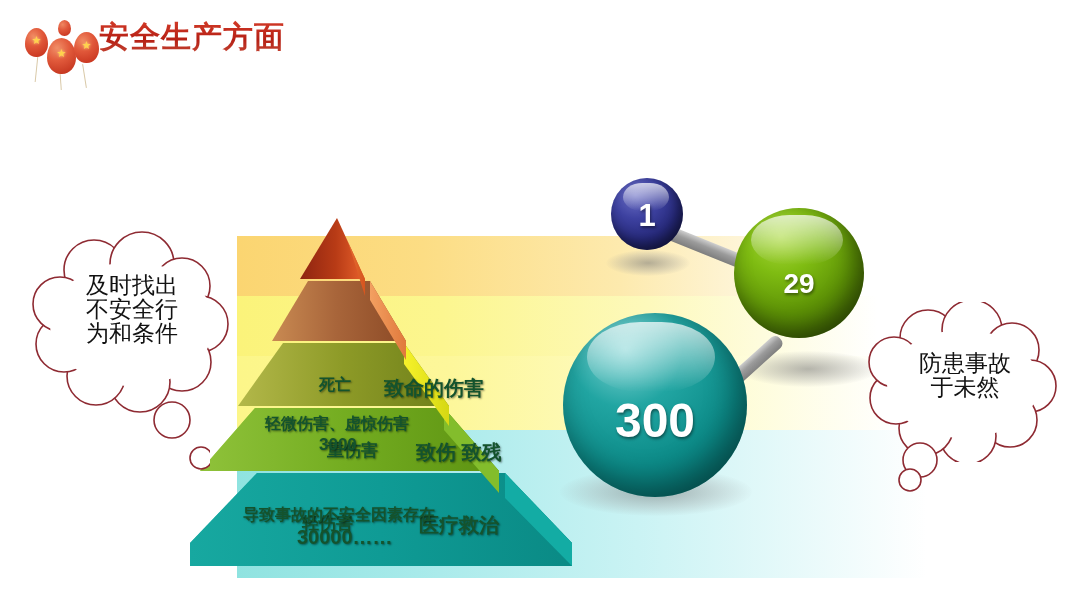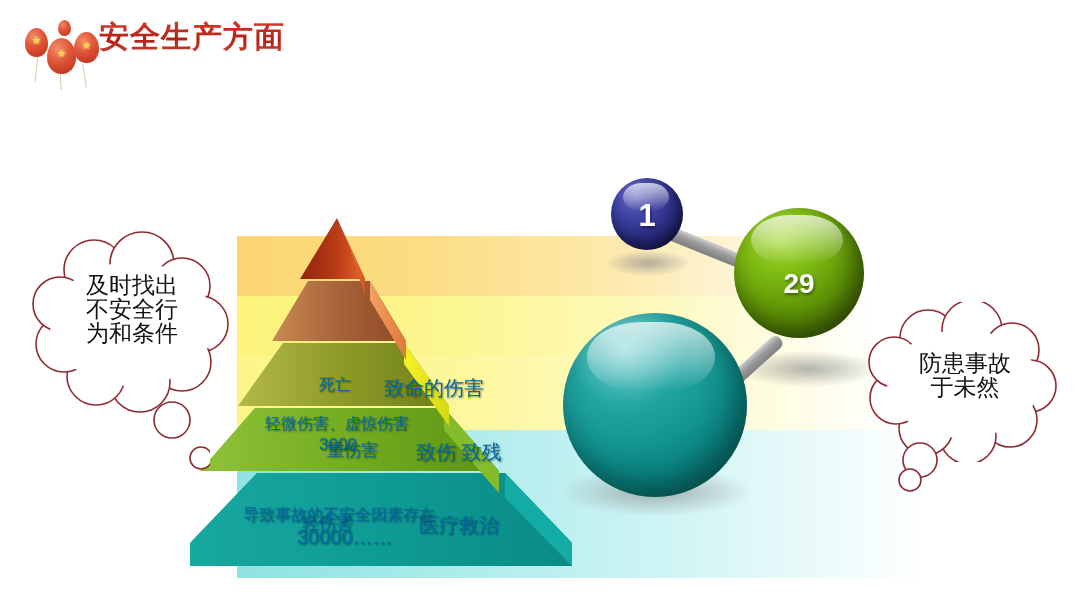--- a/index.html
+++ b/index.html
@@ -43,21 +43,21 @@
   .band.b2{top:68px;width:620px;
     background:linear-gradient(90deg,#fbd571 0%,#fcdd84 30%,#fdeaae 62%,#ffffff 100%);}
   .band.b3{top:128px;width:640px;
     background:linear-gradient(90deg,#fbf37a 0%,#fcf68f 32%,#fdf9bb 64%,#ffffff 100%);}
   .band.b4{top:188px;width:660px;height:74px;
     background:linear-gradient(90deg,#fcf689 0%,#fdf79a 32%,#fefbc4 64%,#ffffff 100%);}
   .band.b5{top:262px;width:690px;height:148px;
     background:linear-gradient(90deg,#8fe3e0 0%,#a7eaea 26%,#caf3f4 58%,#ffffff 100%);}
   .pyr-svg{position:absolute;left:0;top:0;}
 
-  .pyr-label{position:absolute;color:#0369a1;font-weight:400;
+  .pyr-label{position:absolute;color:#14532d;font-weight:700;
     font-family:"Liberation Sans","DejaVu Sans",sans-serif;
     text-shadow:1px 1px 2px rgba(0,0,0,.45);white-space:nowrap;}
   .pl-left{font-size:17px;}
   .pl-right{font-size:20px;}
 
   
   .sphere{position:absolute;border-radius:50%;}
   .sphere .num{position:absolute;width:100%;text-align:center;
     color:#ffffff;font-weight:700;
     font-family:"Liberation Sans","DejaVu Sans",sans-serif;
@@ -235,20 +235,21 @@
          background:radial-gradient(circle at 36% 22%,#a9d93b 0%,#7fbc12 28%,#5e9306 58%,#3e6504 100%);
          box-shadow:inset -7px -10px 22px rgba(0,0,0,.45);">
       <div class="gloss" style="left:17px;top:7px;width:92px;height:50px;border-radius:50%/60%;"></div>
       <div class="num" style="top:60px;font-size:28px;">29</div>
     </div>
 
     <div class="sphere" style="left:563px;top:145px;width:184px;height:184px;
          background:radial-gradient(circle at 34% 20%,#86d6d6 0%,#21a5a2 30%,#0c8b88 62%,#046d6b 100%);
          box-shadow:inset -9px -13px 30px rgba(0,0,0,.40);">
       <div class="gloss" style="left:24px;top:9px;width:128px;height:70px;border-radius:50%/60%;"></div>
+      <div class="num" style="top:80px;font-size:48px;">300</div>
     </div>
 
   </div>
 
   <div class="bubble" style="left:22px;top:228px;width:220px;height:190px;">
     <svg width="220" height="190">
       <g fill="#ffffff" stroke="#8e2a32" stroke-width="1.6">
         <circle cx="72" cy="42" r="30"></circle>
         <circle cx="120" cy="36" r="32"></circle>
         <circle cx="160" cy="58" r="28"></circle>

